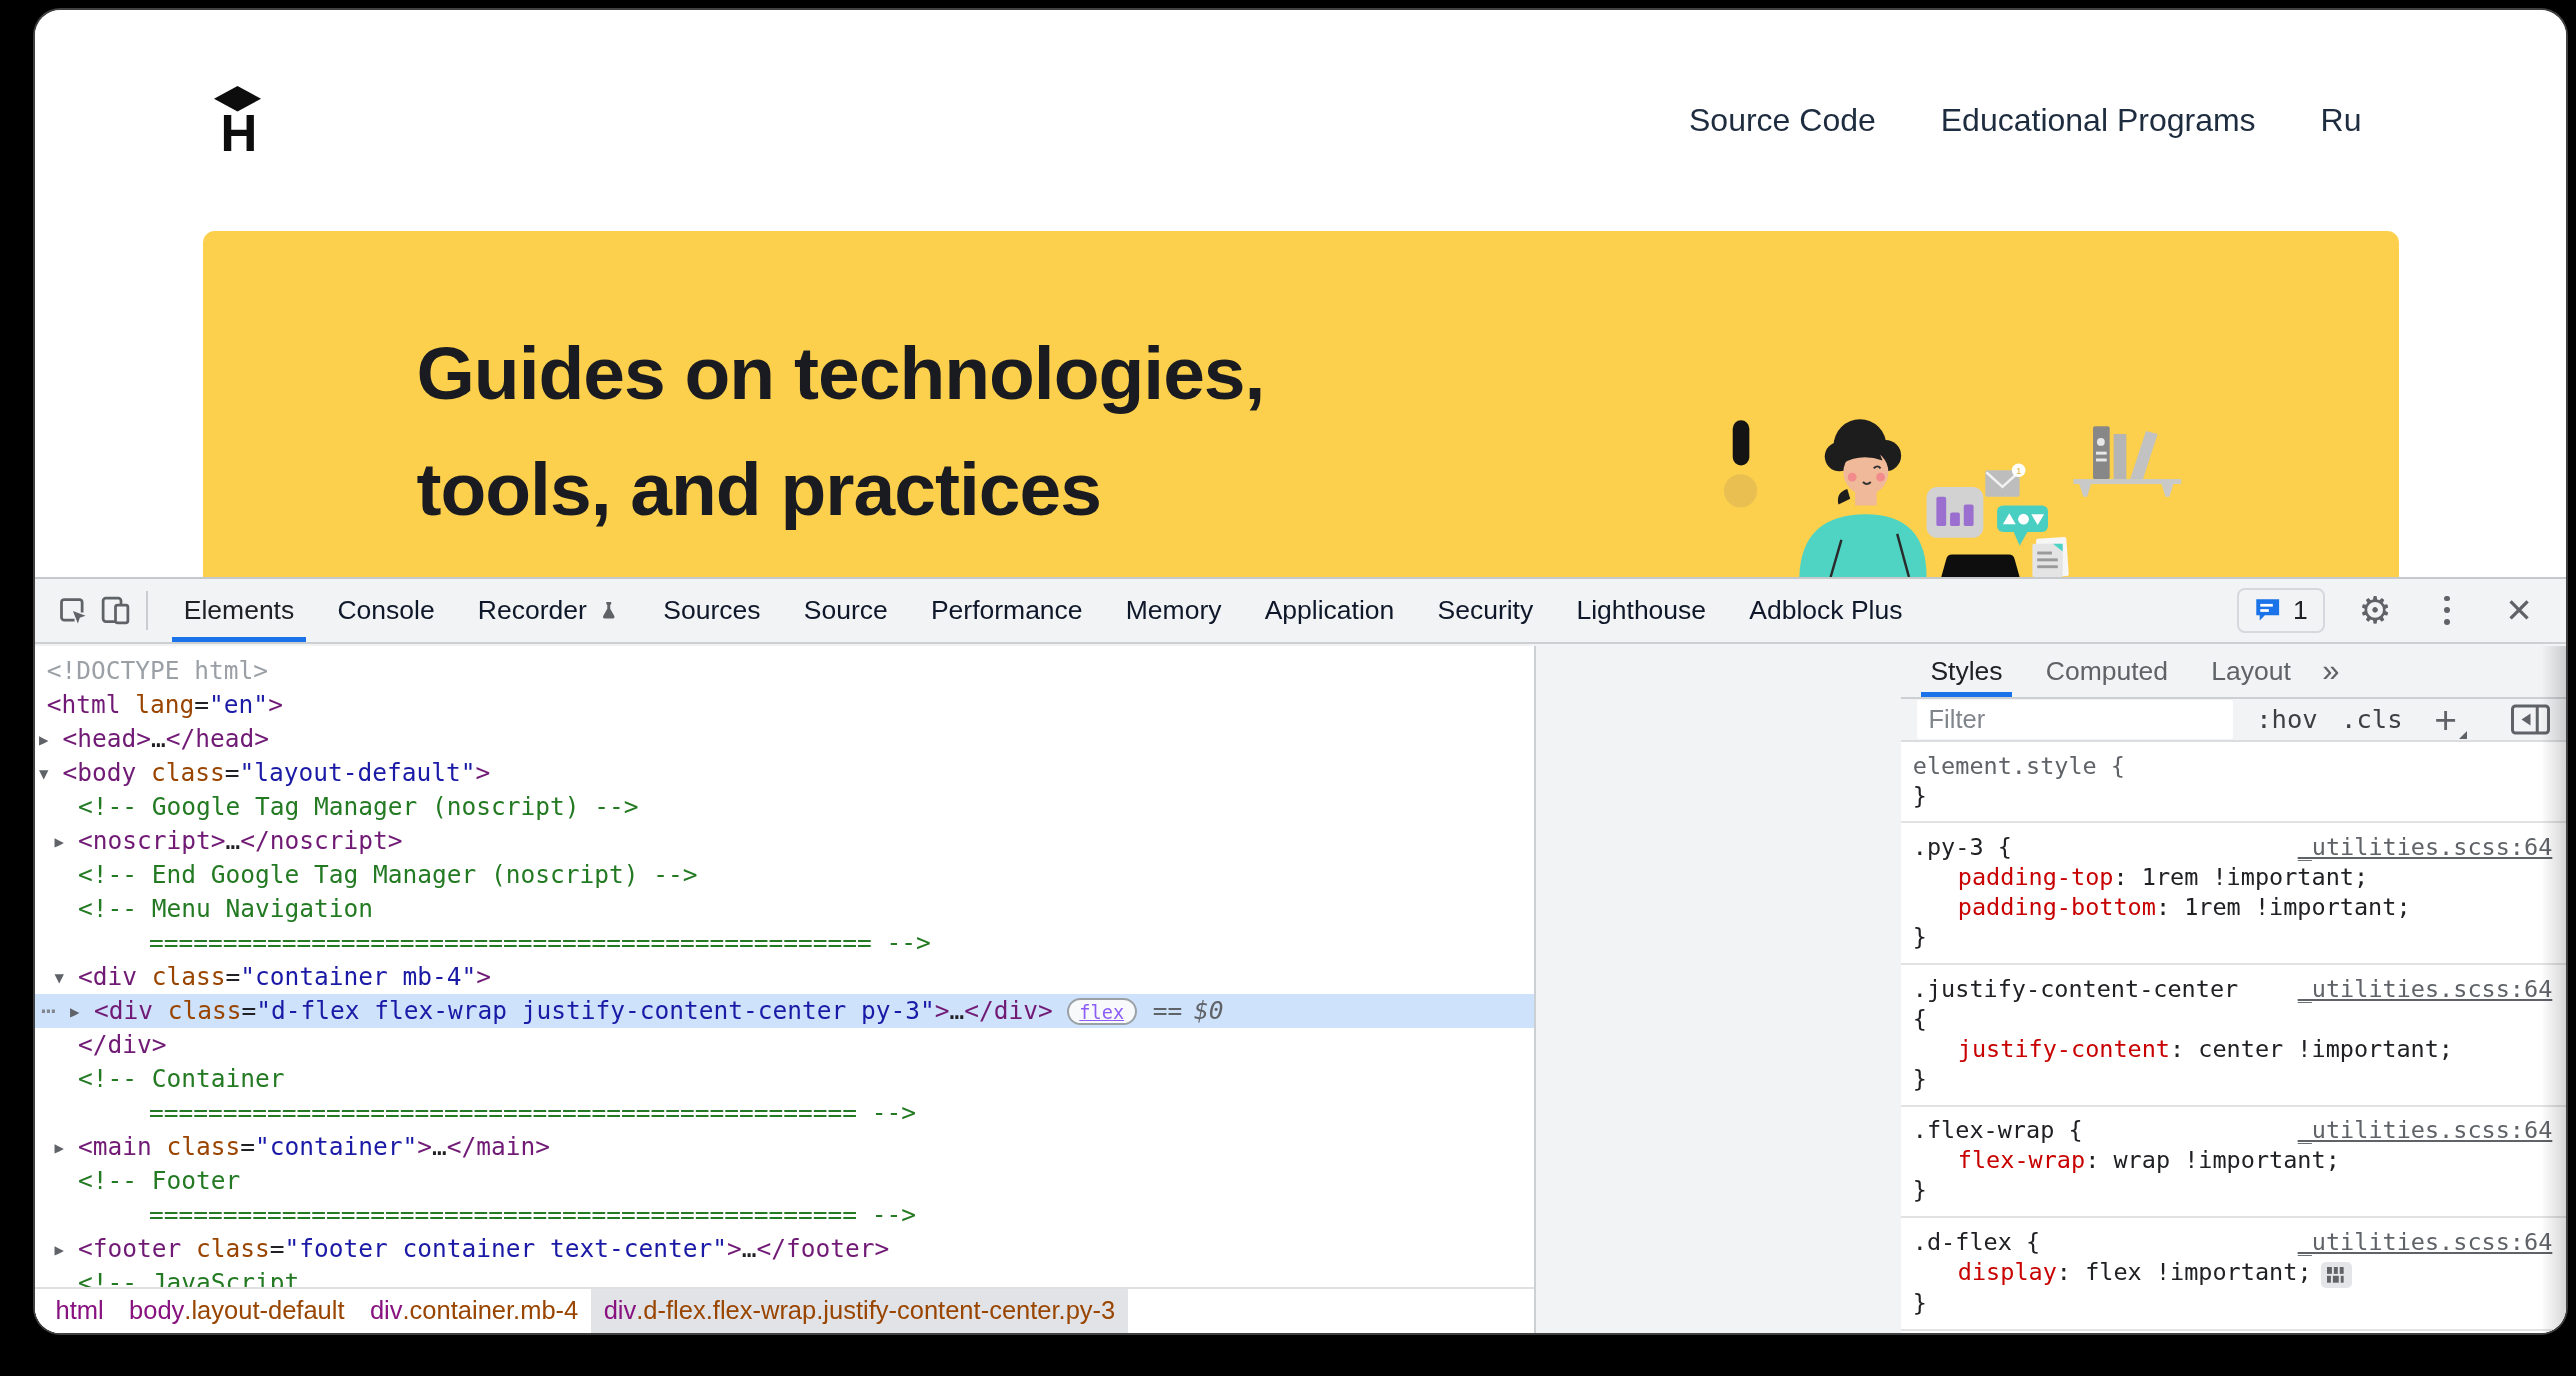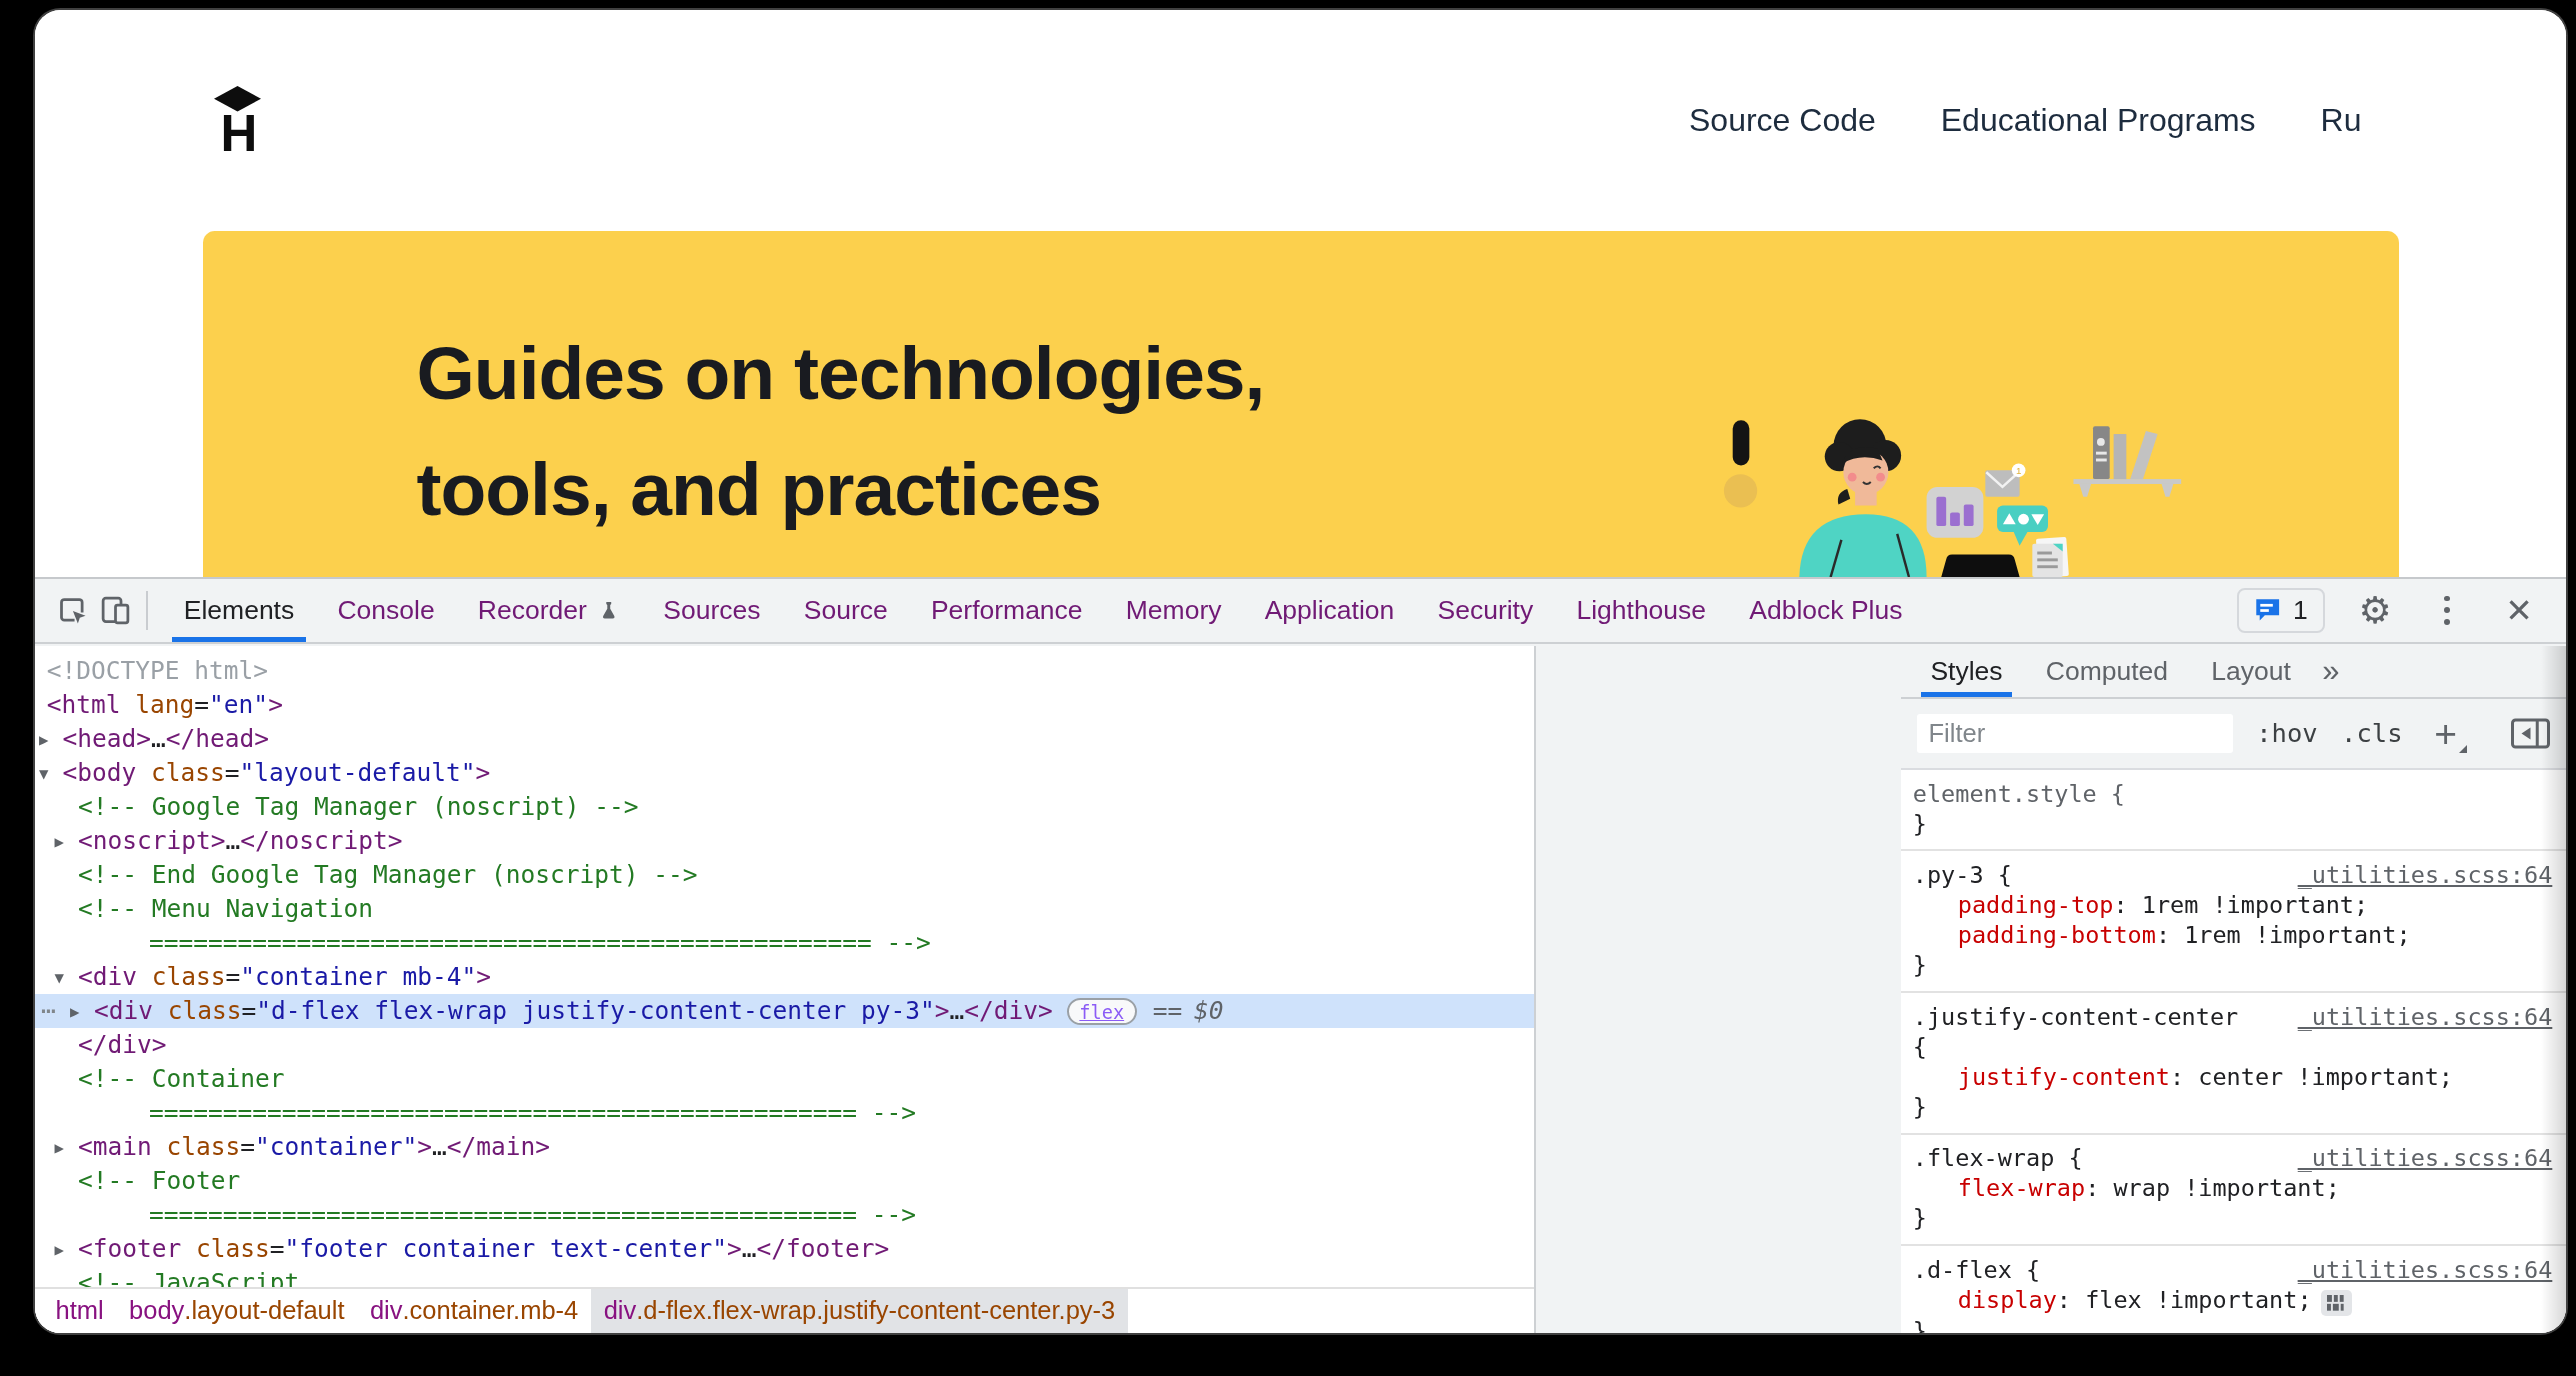--- a/index.html
+++ b/index.html
@@ -25,21 +25,21 @@
   .hero-ill { position: absolute; right: 147px; bottom: 0; width: 549px; height: 235px; }
 
   
   .devtools { position: absolute; top: 567px; left: 0; right: 0; bottom: 0;
     background: #f1f3f4; border-top: 2px solid #c6c9cc; }
   .dt-toolbar { height: 65px; display: flex; align-items: center; border-bottom: 2px solid #cdd0d3; padding-left: 15.7px; }
   .dt-icon-btn { width: 43px; height: 43px; display: flex; align-items: center; justify-content: center; }
   .dt-sep { width: 2px; height: 39px; background: #c9ccd0; margin: 0 13.7px 0 9.8px; }
   .dt-tabs { display: flex; height: 100%; }
   .dt-tab { height: 100%; display: flex; align-items: center; gap: 9.8px; padding: 0 21.6px;
-    font-size: 26.5px; color: #701a75; position: relative; white-space: nowrap; }
+    font-size: 26.5px; color: #0f172a; position: relative; white-space: nowrap; }
   .dt-tab.active { color: #202124; }
   .dt-tab.active::after { content:""; position:absolute; left: 9.8px; right: 9.8px; bottom: 0; height: 4.9px; background: #1a73e8; }
   .dt-toolbar-right { margin-left: auto; display: flex; align-items: center; gap: 29px; padding-right: 25.5px; }
   .issues-btn { display: flex; align-items: center; gap: 11.8px; height: 45px; padding: 0 14.7px;
     border: 2px solid #d5d8dc; border-radius: 7.8px; font-size: 26.5px; color: #202124; background: #f1f3f4; }
   .gear-glyph { font-size: 37px; color: #5f6368; line-height: 1; }
   .kebab { display: flex; flex-direction: column; gap: 5.9px; }
   .kebab i { width: 5.9px; height: 5.9px; border-radius: 50%; background: #5f6368; }
   .close-glyph { font-size: 33px; color: #5f6368; line-height: 1; }
 
@@ -72,21 +72,21 @@
   .crumb .cc { color: #994500; }
 
   
   .dt-styles { position: absolute; top: 67px; left: 1866px; right: 0; bottom: 0; background: #fff; overflow: hidden; }
   .st-tabs { height: 53px; background: #f1f3f4; border-bottom: 2px solid #cdd0d3; display: flex; align-items: center;
     font-size: 26.5px; color: #5f6368; padding-left: 7.8px; }
   .st-tab { padding: 0 21.6px; height: 100%; display: flex; align-items: center; position: relative; }
   .st-tab.active { color: #202124; }
   .st-tab.active::after { content:""; position:absolute; left: 11.8px; right: 11.8px; bottom: 0; height: 4.9px; background: #1a73e8; }
   .st-more { margin-left: 9.8px; font-size: 31px; color: #5f6368; }
-  .st-filter-row { height: 71px; background: #f1f3f4; border-bottom: 2px solid #dadce0; display: flex;
+  .st-filter-row { height: 43px; background: #f1f3f4; border-bottom: 2px solid #dadce0; display: flex;
     align-items: center; padding: 0 15.7px; gap: 23.5px; }
   .st-filter { width: 316px; height: 39px; background: #fff; border: none; border-radius: 2.9px;
     font-size: 25.5px; color: #3c4043; padding: 0 11.8px; outline: none; }
   .st-filter::placeholder { color: #80868b; }
   .st-toggle { font-size: 25.5px; color: #3c4043; font-family: "DejaVu Sans Mono", monospace; }
   .st-plus { position: relative; width: 39px; font-size: 39px; color: #5f6368; line-height: 35px; text-align: center; }
   .st-plus::after { content:""; position: absolute; right: -2px; bottom: -2px;
     border-left: 8.8px solid transparent; border-bottom: 8.8px solid #5f6368; }
   .st-dock { margin-left: auto; display: flex; align-items: center; }
   .st-rules { font-family: "DejaVu Sans Mono", monospace; font-size: 23.5px; color: #202124; }

